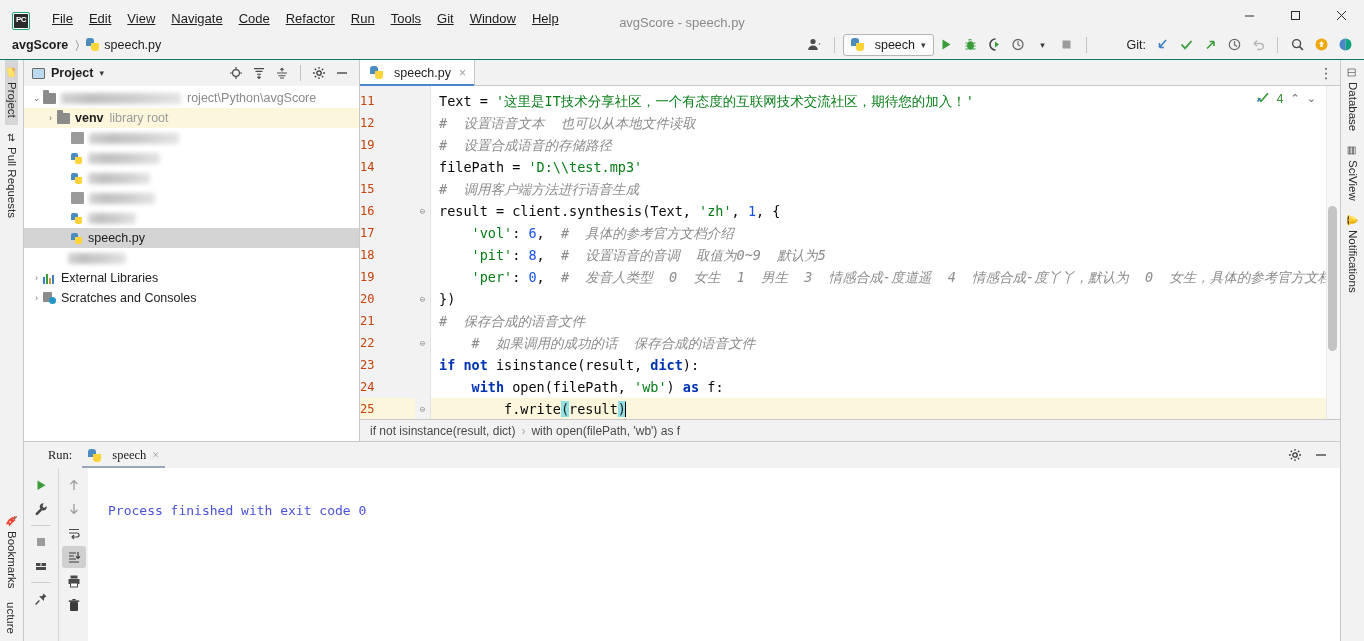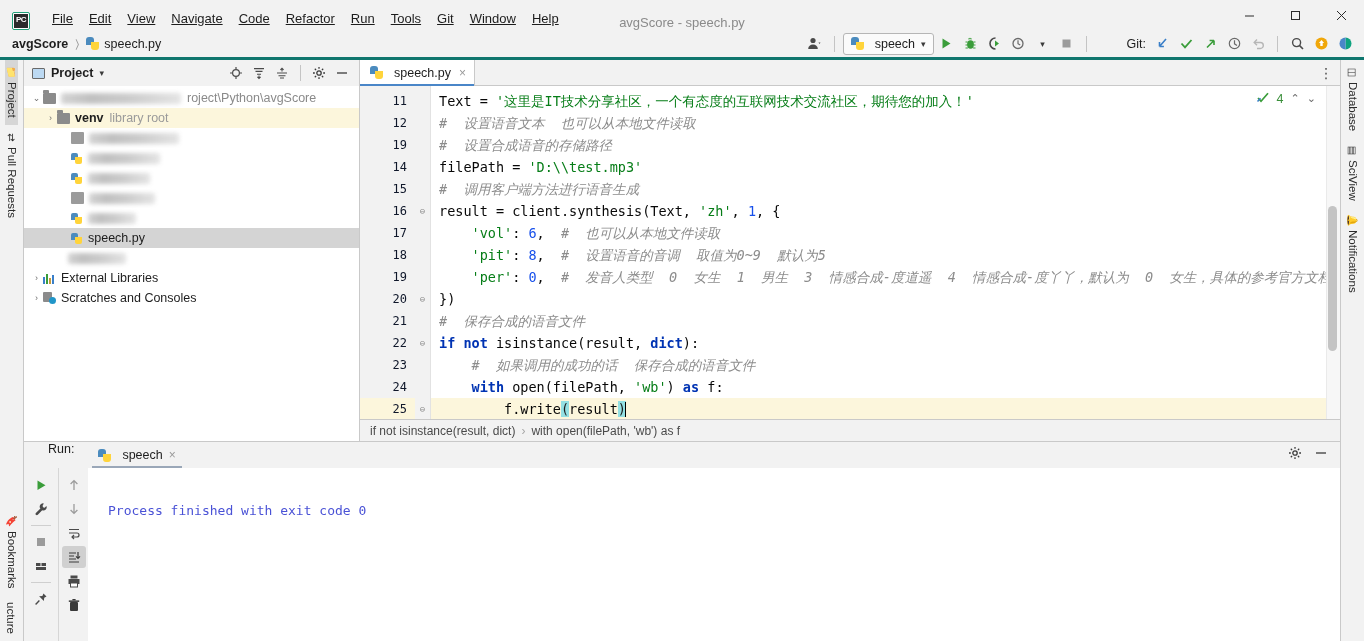--- a/index.html
+++ b/index.html
@@ -40,21 +40,21 @@
     position: absolute; left: 0; right: 0; text-align: center;
     font-size: 13px; color: #8a8a8a; pointer-events: none;
   }
   .win-btns { margin-left: auto; display: flex; height: 30px; z-index: 3;}
   .win-btn { width: 46px; height: 30px; display:flex; align-items:center; justify-content:center; color:#2b2b2b;}
   .win-btn svg { display:block; }
 
   
   .navbar {
     height: 30px; display:flex; align-items:center; background:#f2f2f2;
-    border-bottom:3px solid #0f766e; flex: 0 0 30px; padding-left:12px;
+    border-bottom:1px solid #0f766e; flex: 0 0 30px; padding-left:12px;
   }
   .crumb { font-size:12.5px; color:#1d1d1d; }
   .crumb.bold { font-weight:bold; }
   .crumb-sep { color:#9a9a9a; margin:0 7px; font-size:12px;}
   .py-ico {
     width:13px;height:13px;display:inline-block;position:relative;margin-right:5px;vertical-align:-2px;
   }
   .py-ico::before{content:"";position:absolute;left:0;top:0;width:8px;height:8px;background:#4b8bbe;border-radius:3px 3px 0 0;}
   .py-ico::after{content:"";position:absolute;right:0;bottom:0;width:8px;height:8px;background:#ffd43b;border-radius:0 0 3px 3px;}
   .nav-right { margin-left:auto; display:flex; align-items:center; padding-right:8px; gap:2px;}
@@ -134,22 +134,22 @@
     border-right:1px solid #c9c9c9; font-size:12.5px; position:relative;
   }
   .tab::after{content:"";position:absolute;left:0;right:0;bottom:-1px;height:2px;background:#4a86c8;}
   .tab .x{color:#9a9a9a;font-size:12px;margin-left:2px;}
   .tabbar-right{margin-left:auto;display:flex;align-items:center;padding-right:6px;}
   .dots{font-size:14px;color:#4a4a4a;letter-spacing:1px;line-height:10px;}
 
   .code-area{flex:1 1 auto;display:flex;position:relative;min-height:0;overflow:hidden;
     font-family:"DejaVu Sans Mono","Liberation Mono",monospace;}
   .gutter{
-    width:55px;flex:0 0 55px;background:#f2f2f2;text-align:right;
-    padding-top:4px;color:#0f172a;font-size:12px;user-select:none;
+    width:55px;flex:0 0 55px;background:#f2f2f2;text-align:left;
+    padding-top:4px;color:#c2410c;font-size:12px;user-select:none;
   }
   .gutter .gl{height:22px;line-height:22px;padding-right:8px;position:relative;}
   .gutter .gl.cur{background:#fcf6dc;}
   .foldcol{
     width:16px;flex:0 0 16px;background:#f2f2f2;padding-top:4px;position:relative;
     border-right:1px solid #e2e2e2;
   }
   .foldcol .fl{height:22px;line-height:22px;text-align:center;color:#8a8a8a;font-size:9px;}
   .code-lines{flex:1 1 auto;padding-top:4px;min-width:0;overflow:hidden;position:relative;}
   .cline{height:22px;line-height:22px;white-space:pre;font-size:13.5px;padding-left:8px;}
@@ -174,21 +174,21 @@
   .ed-scroll-track{position:absolute;right:0;top:0;bottom:0;width:14px;background:#f7f7f7;border-left:1px solid #eaeaea;}
 
   .breadcrumbs{
     height:22px;flex:0 0 22px;display:flex;align-items:center;gap:6px;padding-left:10px;
     background:#f2f2f2;border-top:1px solid #c9c9c9;font-size:12px;color:#4a4a4a;
   }
   .bc-sep{color:#a8a8a8;}
 
   
   .run-panel{flex:0 0 200px;display:flex;flex-direction:column;background:#f2f2f2;border-top:1px solid #c9c9c9;min-height:0;}
-  .run-head{height:26px;flex:0 0 26px;display:flex;align-items:flex-start;padding-left:24px;gap:18px;}
+  .run-head{height:26px;flex:0 0 26px;display:flex;align-items:center;padding-left:24px;gap:10px;font-family:Liberation Serif, serif;}
   .run-label{font-size:12.5px;color:#1d1d1d;}
   .run-tab{display:flex;align-items:center;gap:6px;font-size:12.5px;padding:0 6px;height:26px;position:relative;}
   .run-tab::after{content:"";position:absolute;left:0;right:0;bottom:0;height:2px;background:#9aa7b8;}
   .run-tab .x{color:#9a9a9a;font-size:12px;}
   .run-head-right{margin-left:auto;display:flex;align-items:center;gap:4px;padding-right:8px;}
   .run-body{flex:1 1 auto;display:flex;min-height:0;}
   .run-rail{width:34px;flex:0 0 34px;display:flex;flex-direction:column;align-items:center;gap:2px;padding-top:6px;}
   .run-rail2{width:30px;flex:0 0 30px;display:flex;flex-direction:column;align-items:center;gap:2px;padding-top:6px;border-left:1px solid #d6d6d6;}
   .rbtn{width:24px;height:22px;display:flex;align-items:center;justify-content:center;border-radius:3px;}
   .rbtn.act{background:#d0d0d0;}
@@ -517,27 +517,27 @@
               <div class="fl"></div>
               <div class="fl">⊖</div>
             </div>
             <div class="code-lines" id="code-lines">
                 <div class="cline"><span class="pln">Text = </span><span class="str">'这里是IT技术分享社区，一个有态度的互联网技术交流社区，期待您的加入！'</span></div>
                 <div class="cline"><span class="cmt">#  设置语音文本  也可以从本地文件读取</span></div>
                 <div class="cline"><span class="cmt">#  设置合成语音的存储路径</span></div>
                 <div class="cline"><span class="pln">filePath = </span><span class="str">'D:\\test.mp3'</span></div>
                 <div class="cline"><span class="cmt">#  调用客户端方法进行语音生成</span></div>
                 <div class="cline"><span class="pln">result = client.synthesis(Text, </span><span class="str">'zh'</span><span class="pln">, </span><span class="num">1</span><span class="pln">, {</span></div>
-                <div class="cline"><span class="pln">    </span><span class="str">'vol'</span><span class="pln">: </span><span class="num">6</span><span class="pln">,  </span><span class="cmt">#  也可以从本地文件读取</span></div>
+                <div class="cline"><span class="pln">    </span><span class="str">'vol'</span><span class="pln">: </span><span class="num">6</span><span class="pln">,  </span><span class="cmt">#  具体的参考官方文档介绍</span></div>
                 <div class="cline"><span class="pln">    </span><span class="str">'pit'</span><span class="pln">: </span><span class="num">8</span><span class="pln">,  </span><span class="cmt">#  设置语音的音调  取值为0~9  默认为5</span></div>
                 <div class="cline"><span class="pln">    </span><span class="str">'per'</span><span class="pln">: </span><span class="num">0</span><span class="pln">,  </span><span class="cmt">#  发音人类型  0  女生  1  男生  3  情感合成-度道遥  4  情感合成-度丫丫，默认为  0  女生，具体的参考官方文档介绍</span></div>
                 <div class="cline"><span class="pln">})</span></div>
                 <div class="cline"><span class="cmt">#  保存合成的语音文件</span></div>
+                <div class="cline"><span class="pln">    </span><span class="cmt">#  如果调用的成功的话  保存合成的语音文件</span></div>
                 <div class="cline"><span class="kw">if not</span><span class="pln"> isinstance(result, </span><span class="kw">dict</span><span class="pln">):</span></div>
-                <div class="cline"><span class="pln">    </span><span class="cmt">#  如果调用的成功的话  保存合成的语音文件</span></div>
                 <div class="cline"><span class="pln">    </span><span class="kw">with</span><span class="pln"> open(filePath, </span><span class="str">'wb'</span><span class="pln">) </span><span class="kw">as</span><span class="pln"> f:</span></div>
                 <div class="cline cur"><span class="pln">        f.write</span><span class="brk">(</span><span class="pln">result</span><span class="brk">)</span><span class="cursor"></span></div>
               </div>
 
             <div class="inspect-widget">
               <span>
                 <svg width="14" height="14" viewBox="0 0 14 14">
                     <path d="M2 8l3 3.2 7-8" stroke="#3a9d3a" stroke-width="1.7" fill="none"></path>
                     <path d="M1.5 11.6l3-3.4" stroke="#3a7fc8" stroke-width="1.5" fill="none"></path>
                   </svg>

